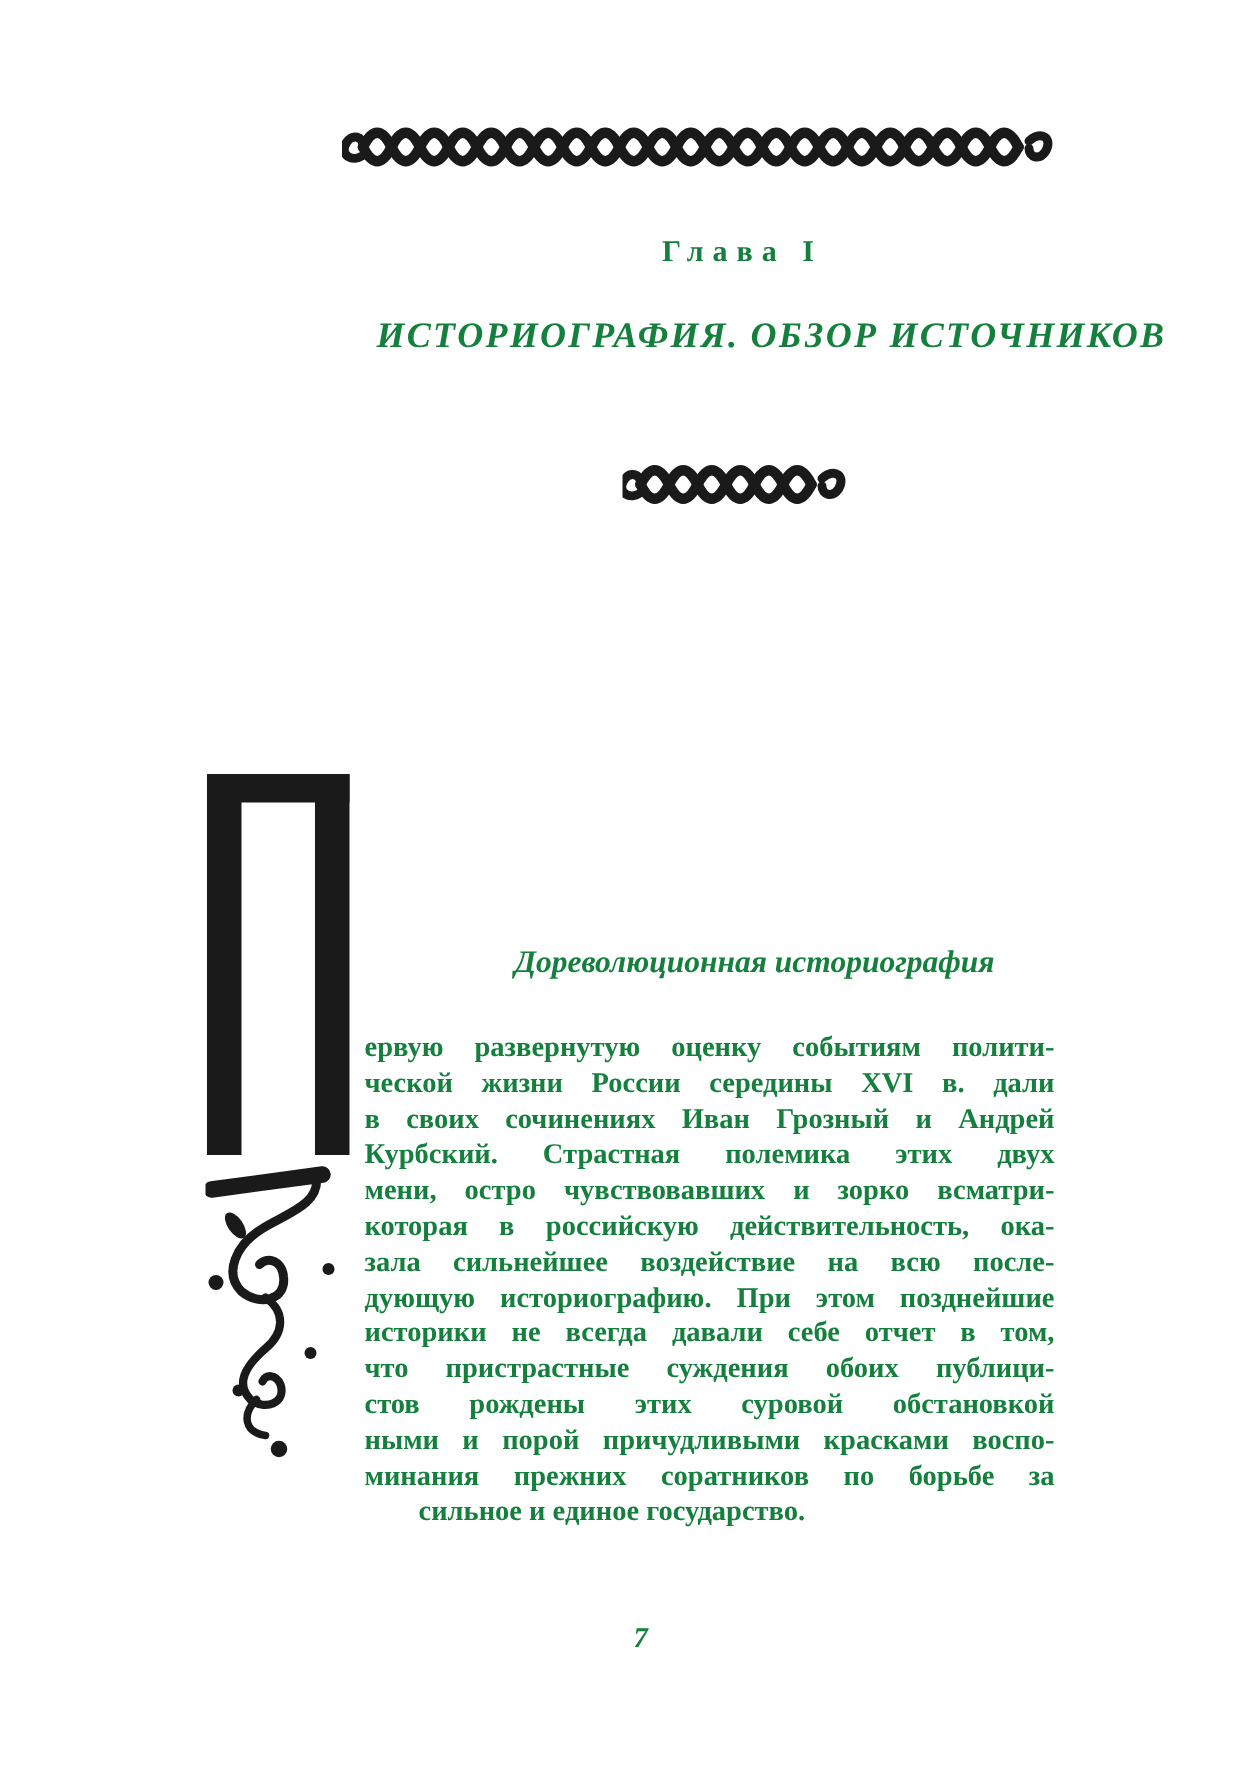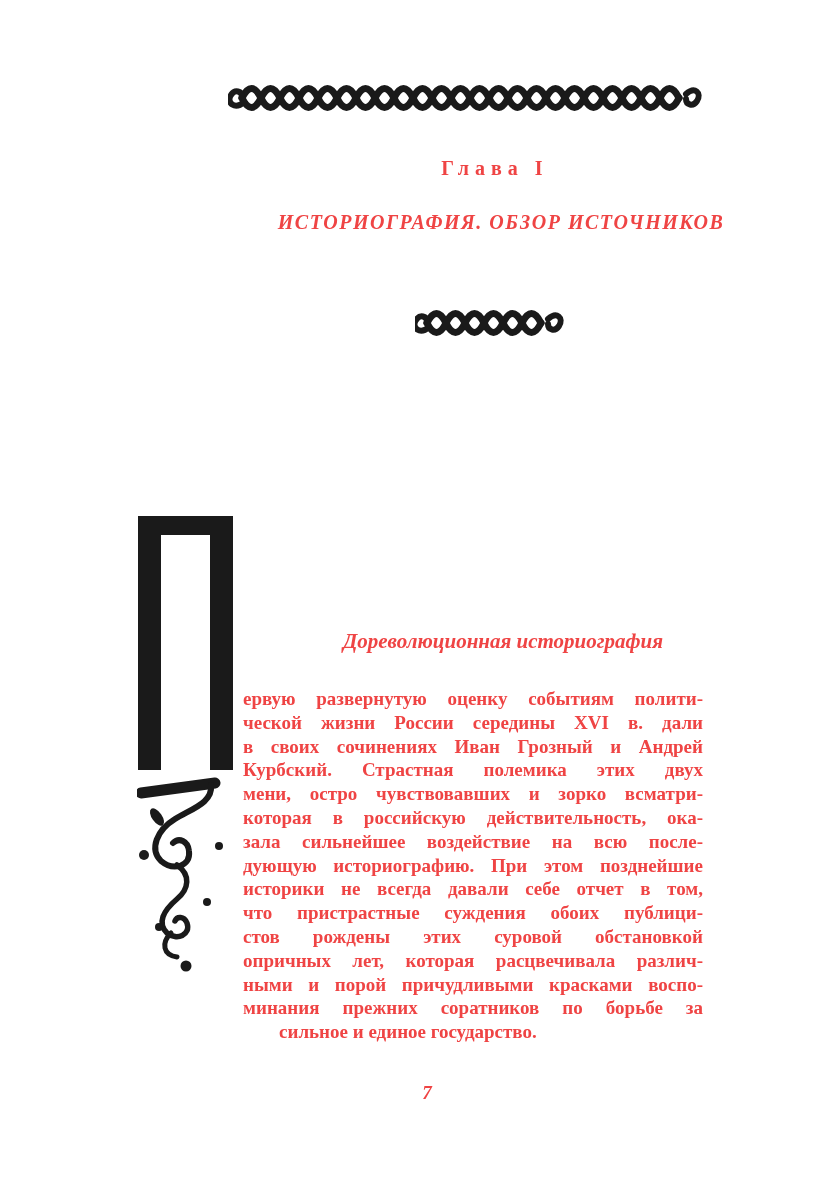--- a/index.html
+++ b/index.html
@@ -4,34 +4,34 @@
 <style>
   html,body{margin:0;padding:0;}
   body{
     background:#e8e8e8;
     font-family:"Liberation Serif", serif;
   }
   .page{
     position:relative;
     width:840px;height:1191px;
     background:#ffffff;
-    color:#ef4444;
+    color:#15803d;
     overflow:hidden;
   }
   .orn-top{position:absolute;left:228px;top:83px;width:474px;height:30px;}
   .orn-mid{position:absolute;left:415px;top:308px;width:152px;height:30px;}
   .chapter-label{
     position:absolute;left:240px;top:157px;width:510px;
     text-align:center;
     font-size:20px;font-weight:700;letter-spacing:6px;
   }
   .chapter-title{
     position:absolute;left:251px;top:211px;width:500px;
     text-align:center;
-    font-size:20px;font-weight:700;font-style:italic;letter-spacing:1.5px;
+    font-size:24px;font-weight:700;font-style:italic;letter-spacing:1.5px;
     white-space:nowrap;
   }
   .dropcap{
     position:absolute;left:138px;top:516px;
     width:95px;height:254px;
     box-sizing:border-box;
     border-top:19px solid #1a1a1a;
     border-left:23px solid #1a1a1a;
     border-right:23px solid #1a1a1a;
   }
@@ -117,21 +117,20 @@
         <div class="body-line">ческой жизни России середины XVI в. дали</div>
         <div class="body-line">в своих сочинениях Иван Грозный и Андрей</div>
         <div class="body-line">Курбский. Страстная полемика этих двух</div>
         <div class="body-line">мени, остро чувствовавших и зорко всматри-</div>
         <div class="body-line">которая в российскую действительность, ока-</div>
         <div class="body-line">зала сильнейшее воздействие на всю после-</div>
         <div class="body-line">дующую историографию. При этом позднейшие</div>
         <div class="body-line">историки не всегда давали себе отчет в том,</div>
         <div class="body-line">что пристрастные суждения обоих публици-</div>
         <div class="body-line">стов рождены этих суровой обстановкой</div>
-        <div class="body-line">опричных лет, которая расцвечивала различ-</div>
         <div class="body-line">ными и порой причудливыми красками воспо-</div>
         <div class="body-line">минания прежних соратников по борьбе за</div>
         <div class="body-line last">сильное и единое государство.</div>
       </div>
   </div>
 
   <div class="page-number">7</div>
 
 </div>
 

